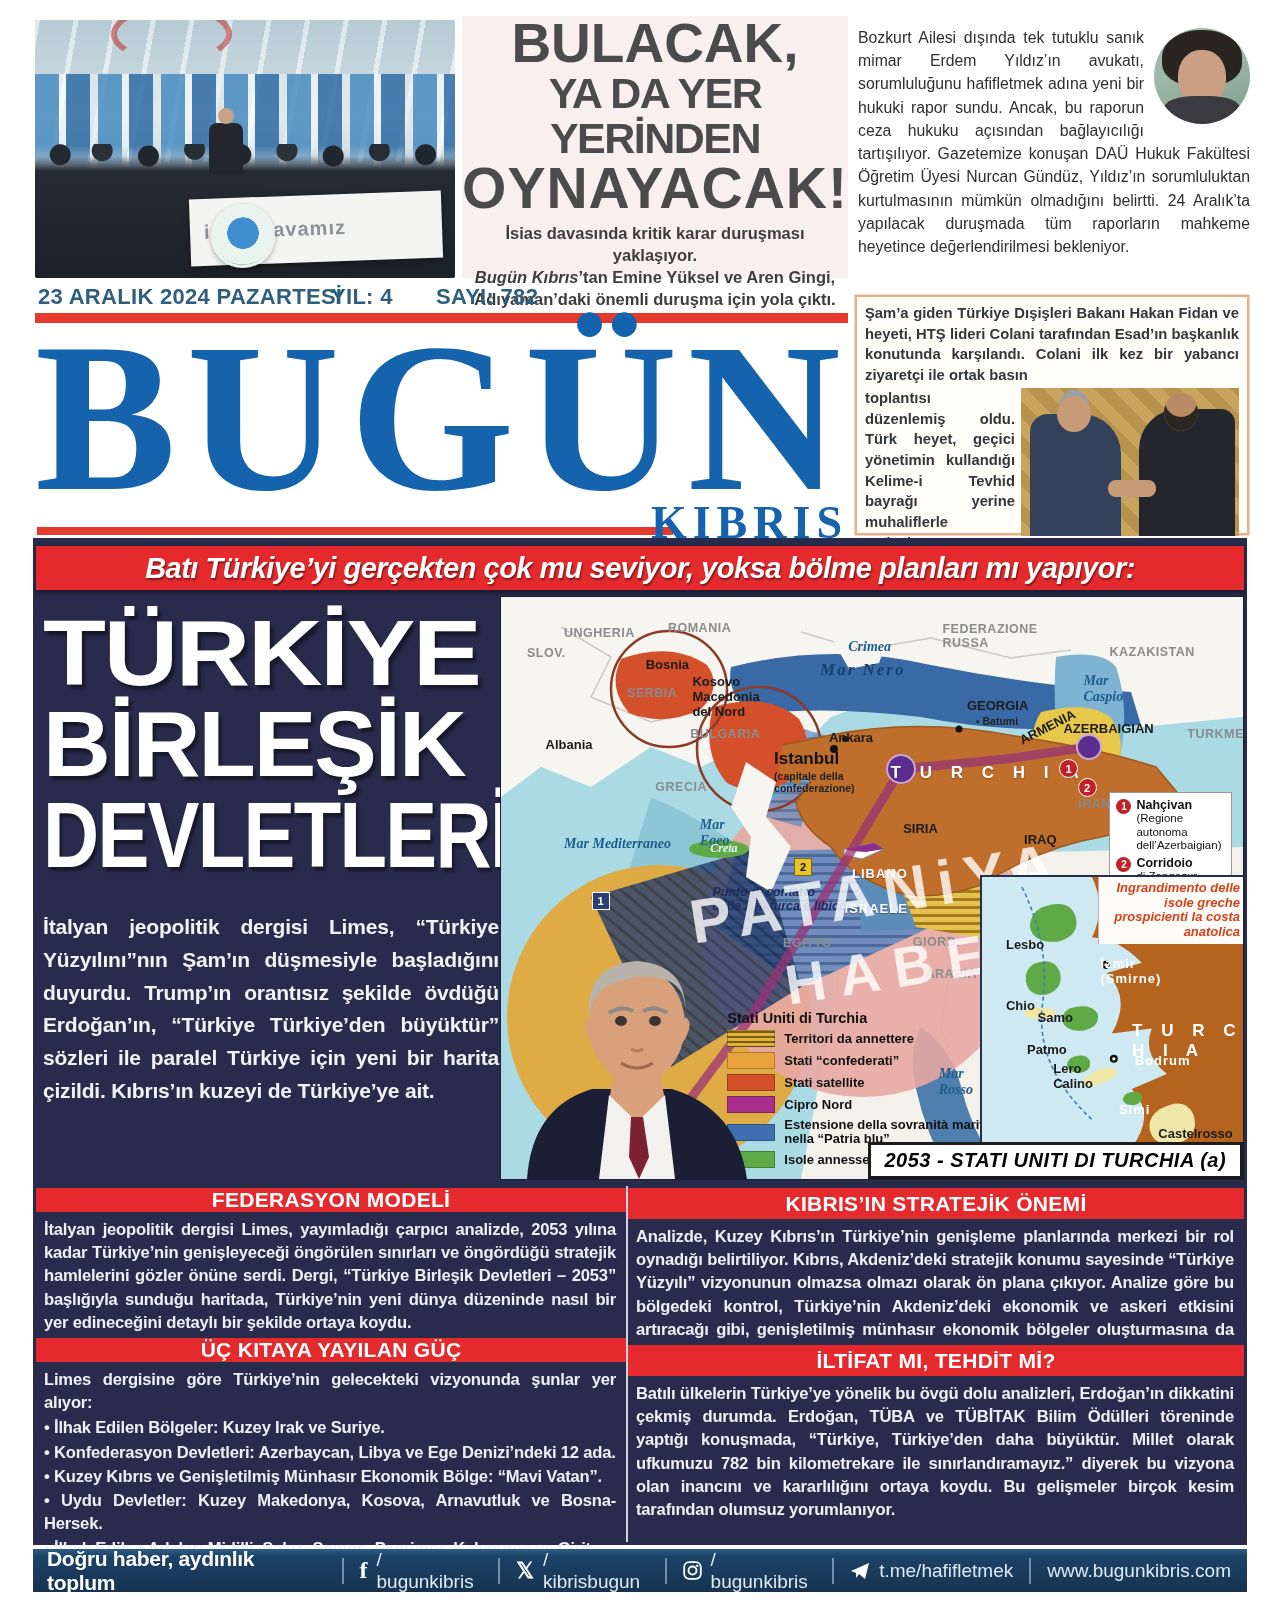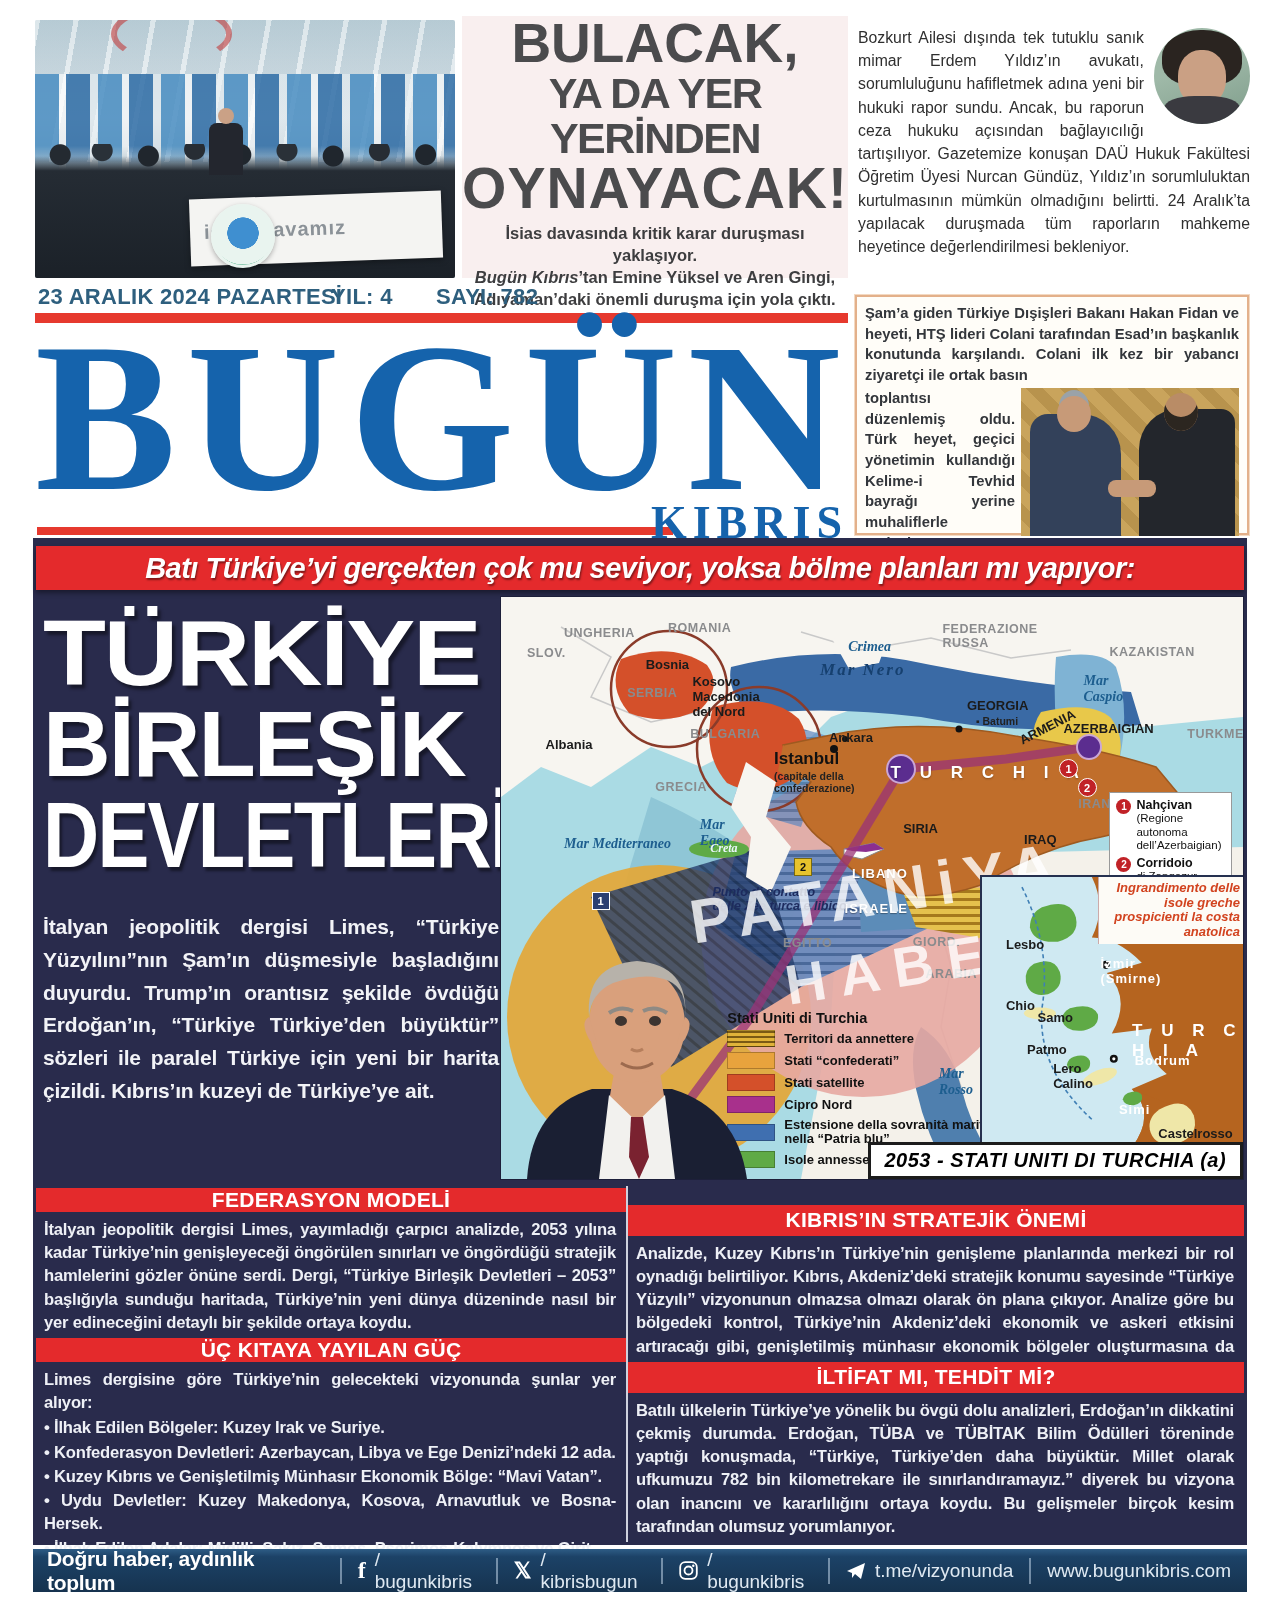--- a/index.html
+++ b/index.html
@@ -132,21 +132,21 @@
   .inset .map-label{text-shadow:none;}
   .box2053{position:absolute;left:49.4%;top:93.6%;width:50.6%;height:6.4%;background:#fff;border:3px solid #1c1c1c;box-sizing:border-box;display:flex;align-items:center;justify-content:center;}
   .box2053 span{font-weight:bold;font-style:italic;font-size:20px;color:#000000;letter-spacing:0.5px;white-space:nowrap;}
 
   .erdogan{position:absolute;left:-4px;bottom:0;width:268px;height:262px;}
 
   
   .sections{position:absolute;left:3px;top:648px;width:1208px;height:356px;display:flex;}
   .scol{display:flex;flex-direction:column;}
   .scol.left{width:590px;border-right:2px solid #cfd2de;}
-  .scol.right{width:616px;justify-content:flex-end;}
+  .scol.right{width:616px;}
   .shead{background:#e42a2c;height:31px;margin-top:2px;display:flex;align-items:center;justify-content:center;}
   .shead span{color:#fff;font-weight:bold;font-size:21px;letter-spacing:0.3px;}
   .sbody{color:#eef0f6;font-weight:bold;font-size:16.6px;line-height:1.4;text-align:justify;padding:6px 10px 4px 8px;letter-spacing:-0.2px;}
   .sbody.grow1{height:114px;}
   .sbody ul{margin:2px 0 0 0;padding:0;list-style:none;}
   .sbody li{margin:0 0 1px 0;}
   .sbody li:before{content:"• ";}
 
   
   .footer{left:33px;top:1549px;width:1214px;height:43px;background:linear-gradient(180deg,#2e5d86 0,#1c4267 18%,#16334f 100%);display:flex;align-items:center;color:#e8eef5;}
@@ -509,18 +509,18 @@
         </svg>
     </span>
     <span>/ bugunkibris</span>
   </div>
   <div class="fitem">
     <span class="ic">
       <svg width="20" height="18" viewBox="0 0 20 18">
           <path d="M1,9 L19,1 L15,17 L9,12 L6,16 L6,11 Z" fill="#fff"></path>
         </svg>
     </span>
-    <span>t.me/vizyonunda</span>
+    <span>t.me/hafifletmek</span>
   </div>
   <div class="fitem">
     <span>www.bugunkibris.com</span>
   </div>
 </div>
 
 </body></html>

